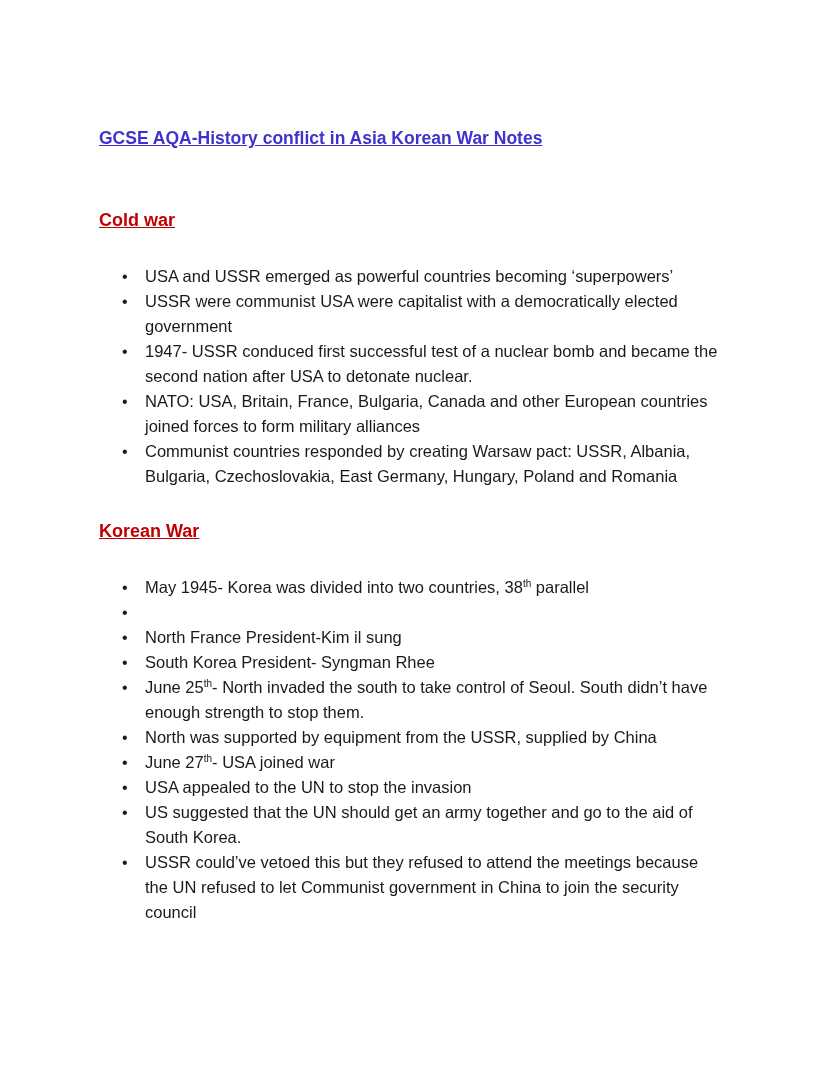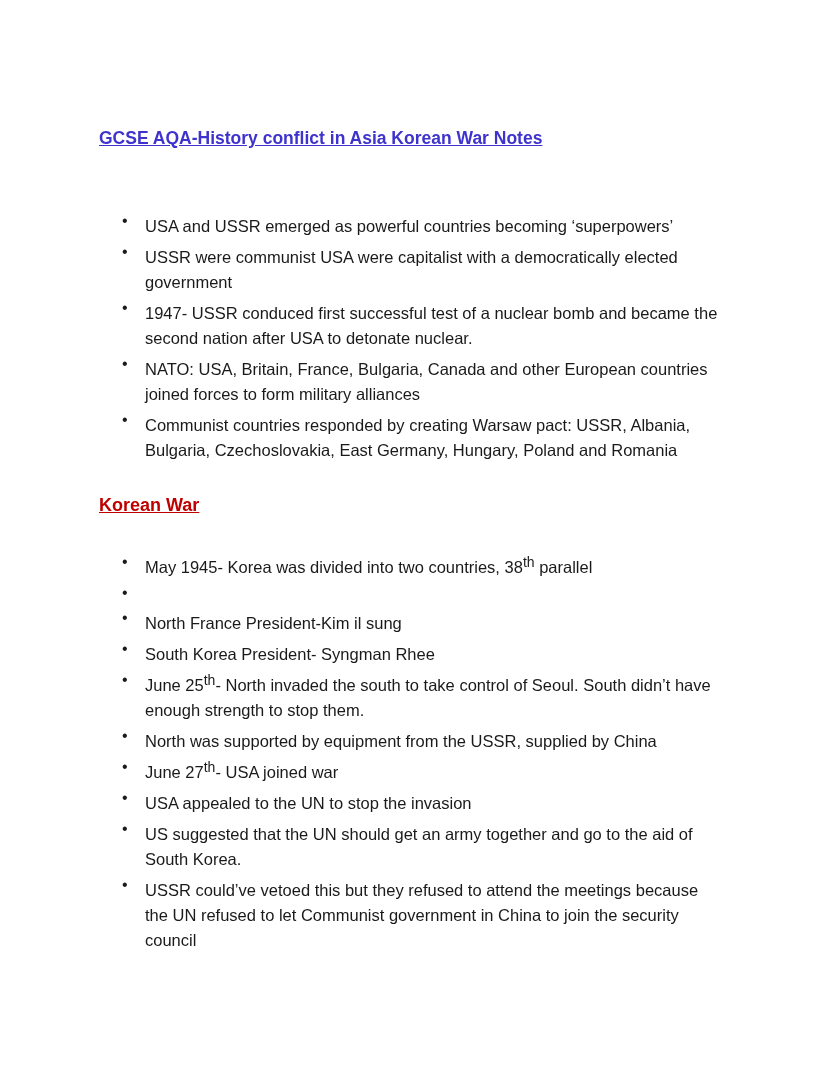--- a/index.html
+++ b/index.html
@@ -54,36 +54,36 @@
     text-align: left;
     padding-left: 7px;
     box-sizing: border-box;
     font-size: 16px;
     line-height: 25px;
     color: #1a1a1a;
   }
   ul.bullet-list .txt {
     display: block;
     max-width: 580px;
-    margin-top: 6px;
   }
   ul.bullet-list sup {
-    font-size: 14px;
+    font-size: 10px;
     line-height: 0;
     vertical-align: super;
   }
 </style>
 </head>
 <body>
 
 <div class="page">
 
   <h1 class="doc-title">GCSE AQA-History conflict in Asia Korean War Notes</h1>
 
   <section>
+    <h2 class="section-heading">Cold war</h2>
     <ul class="bullet-list">
         <li>
           <span class="marker">•</span>
           <span class="txt"><span>USA and USSR emerged as powerful countries becoming ‘superpowers’</span></span>
         </li>
         <li>
           <span class="marker">•</span>
           <span class="txt"><span>USSR were communist USA were capitalist with a democratically elected government</span></span>
         </li>
         <li>

